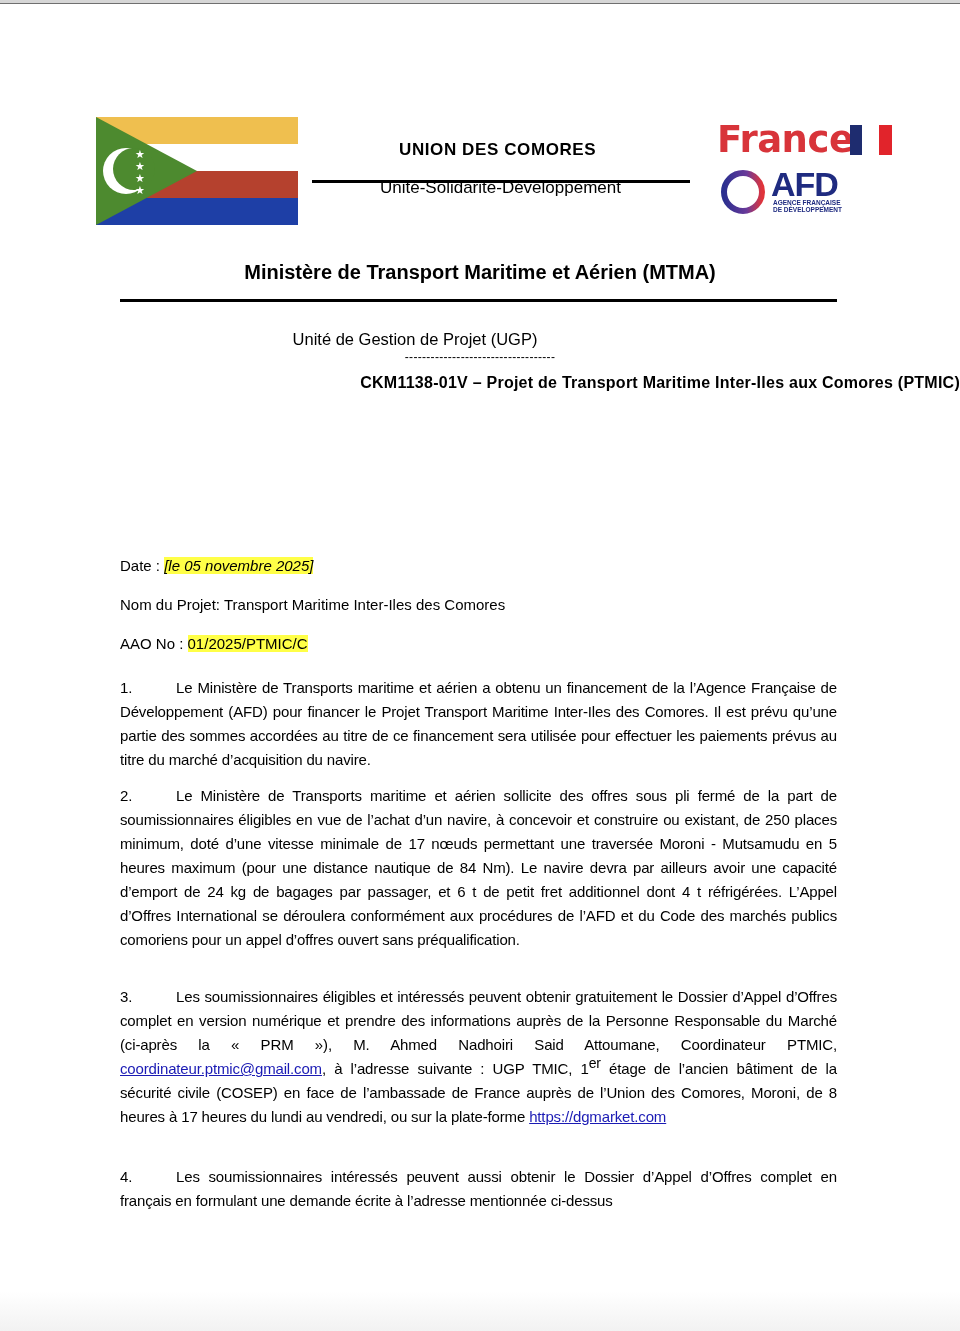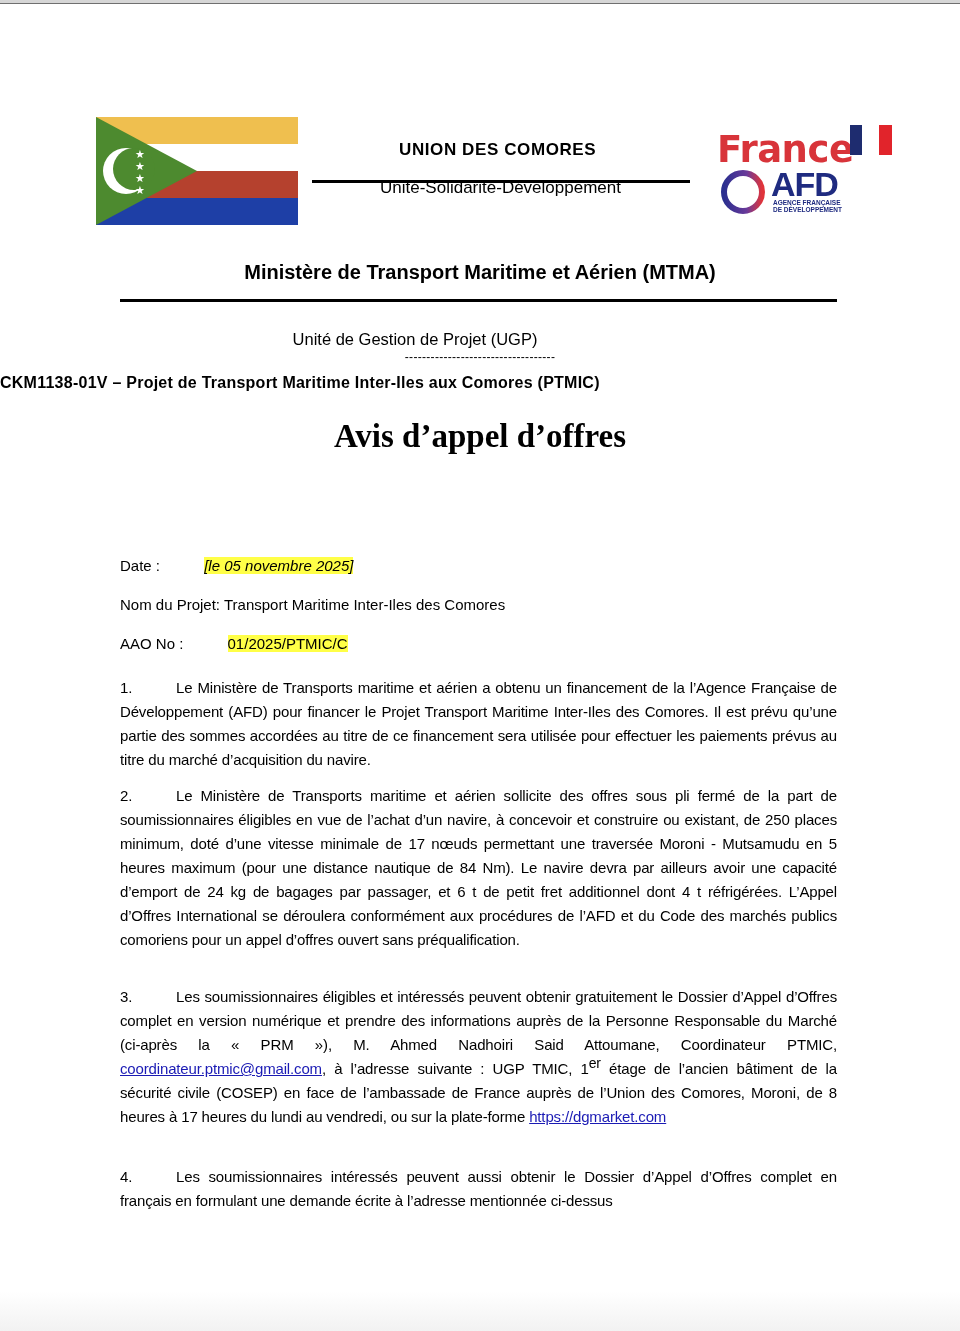--- a/index.html
+++ b/index.html
@@ -15,39 +15,39 @@
 
   
   .flag { position: absolute; left: 96px; top: 117px; width: 202px; height: 108px; }
   
   .union { position: absolute; left: 399px; top: 140px; font-weight: bold; font-size: 17px; letter-spacing: 0.6px; }
   .motto { position: absolute; left: 380px; top: 178px; font-size: 17px; }
   .header-rule { position: absolute; left: 312px; top: 180px; width: 378px; height: 3px; background: #000; }
 
   
   .france-word { position: absolute; left: 717px; top: 118px; font-size: 37px; font-weight: bold;
-    color: #d8343a; letter-spacing: -0.5px; font-family: "DejaVu Sans", sans-serif; margin-top: 10px; }
+    color: #d8343a; letter-spacing: -0.5px; font-family: "DejaVu Sans", sans-serif; }
   .fr-flag { position: absolute; left: 850px; top: 125px; width: 42px; height: 30px; }
   .fr-flag .b { position: absolute; left: 0; top: 0; width: 12px; height: 30px; background: #1e2c6f; }
   .fr-flag .r { position: absolute; left: 29px; top: 0; width: 13px; height: 30px; background: #e1242b; }
   .afd-ring { position: absolute; left: 719px; top: 168px; width: 48px; height: 48px; }
   .afd-text { position: absolute; left: 771px; top: 165px; font-size: 34px; font-weight: bold; color: #1f2b80; letter-spacing: -1px; }
   .afd-sub { position: absolute; left: 773px; top: 199px; font-size: 6.5px; font-weight: bold; color: #1f2b80; line-height: 7px; }
 
   .ministry { position: absolute; left: 0; width: 960px; top: 261px; text-align: center; font-weight: bold; font-size: 20px; }
   .ministry-rule { position: absolute; left: 120px; top: 299px; width: 717px; height: 3px; background: #000; }
   .ugp { position: absolute; left: 0; width: 830px; top: 330px; text-align: center; font-size: 16.5px; }
   .dashes { position: absolute; left: 0; width: 960px; top: 350px; text-align: center; font-size: 12px; letter-spacing: 0.3px; }
-  .project-line { position: absolute; left: 0; width: 960px; top: 374px; text-align: left; font-weight: bold; font-size: 16px; letter-spacing: 0.25px; }
+  .project-line { position: absolute; left: 0; width: 960px; top: 374px; text-align: right; font-weight: bold; font-size: 16px; letter-spacing: 0.25px; }
 
   .title { position: absolute; left: 0; width: 960px; top: 416px; text-align: center;
     font-family: "Liberation Serif", serif; font-weight: bold; font-size: 33px; line-height: 40px; }
 
   .meta { position: absolute; left: 120px; font-size: 15px; font-family: "Liberation Sans", sans-serif; }
-  .hl { background: #ffff47; margin-left: 40px; }
+  .hl { background: #ffff47; }
   .it { font-style: italic; }
 
   .para { position: absolute; left: 120px; width: 717px; font-size: 15px; line-height: 24px;
     text-align: justify; font-family: "Liberation Sans", sans-serif; letter-spacing: -0.15px; }
   .para .num { display: inline-block; width: 56px; }
   .para a { color: #1a1ab4; text-decoration: underline; }
   sup { font-size: 14px; vertical-align: super; line-height: 0; }
 </style>
 </head>
 <body>
@@ -95,21 +95,20 @@
   <div>DE DÉVELOPPEMENT</div>
 </div>
 
 <div class="ministry">Ministère de Transport Maritime et Aérien (MTMA)</div>
 <div class="ministry-rule"></div>
 <div class="ugp">Unité de Gestion de Projet (UGP)</div>
 <div class="dashes">-----------------------------------</div>
 <div class="project-line">CKM1138-01V – Projet de Transport Maritime Inter-Iles aux Comores (PTMIC)</div>
 
 <div class="title">
-  <div>Avis d’appel d’offres</div>
 </div>
 
 <div class="meta" style="top:557px">
   <span>Date : </span><span class="hl it">[le 05 novembre 2025]</span>
 </div>
 <div class="meta" style="top:596px">
   <span>Nom du Projet: </span><span>Transport Maritime Inter-Iles des Comores</span>
 </div>
 <div class="meta" style="top:635px">
   <span>AAO No : </span><span class="hl">01/2025/PTMIC/C</span>

